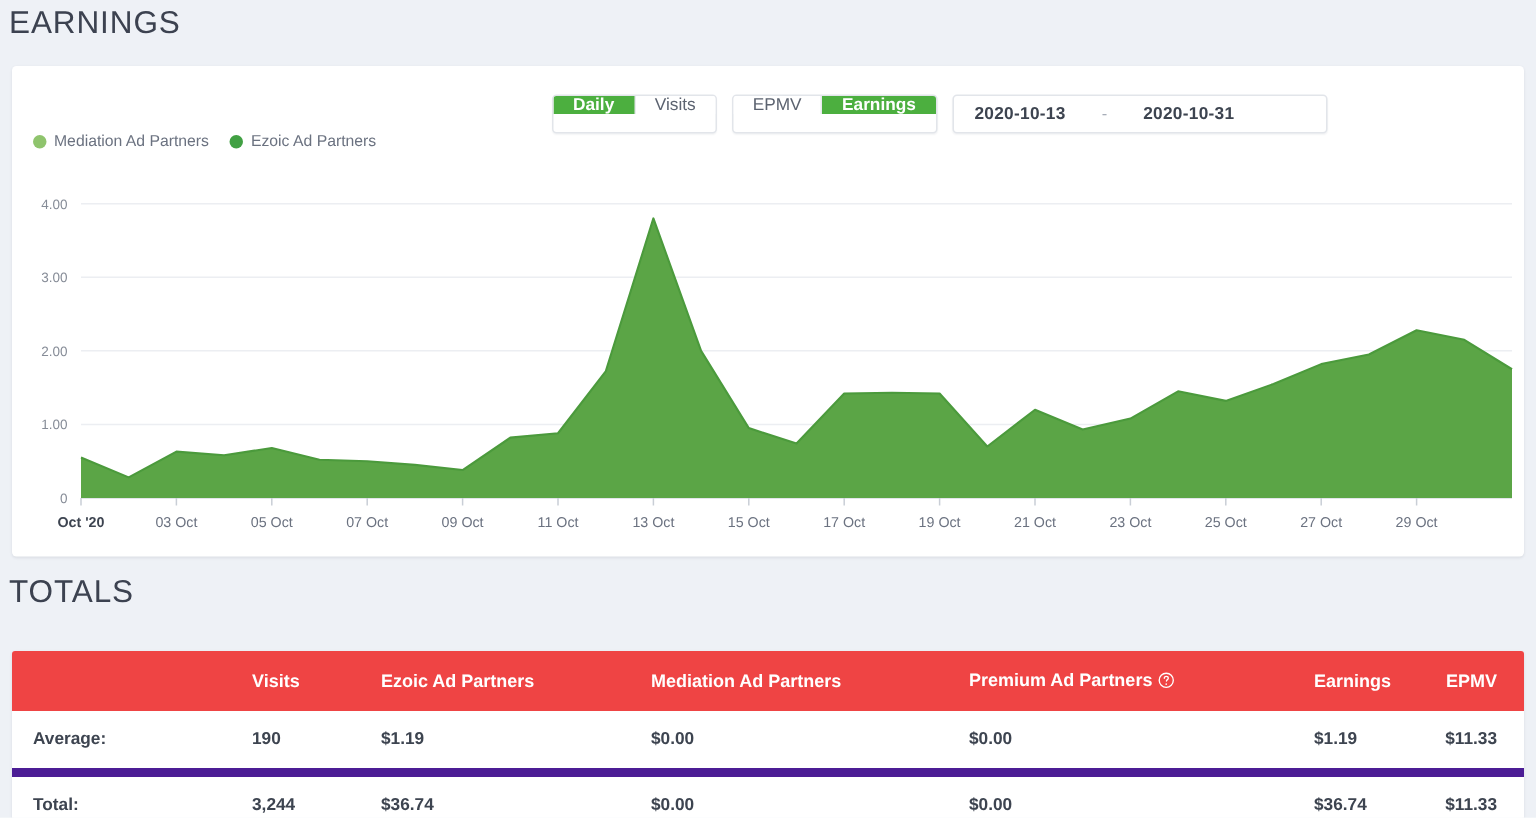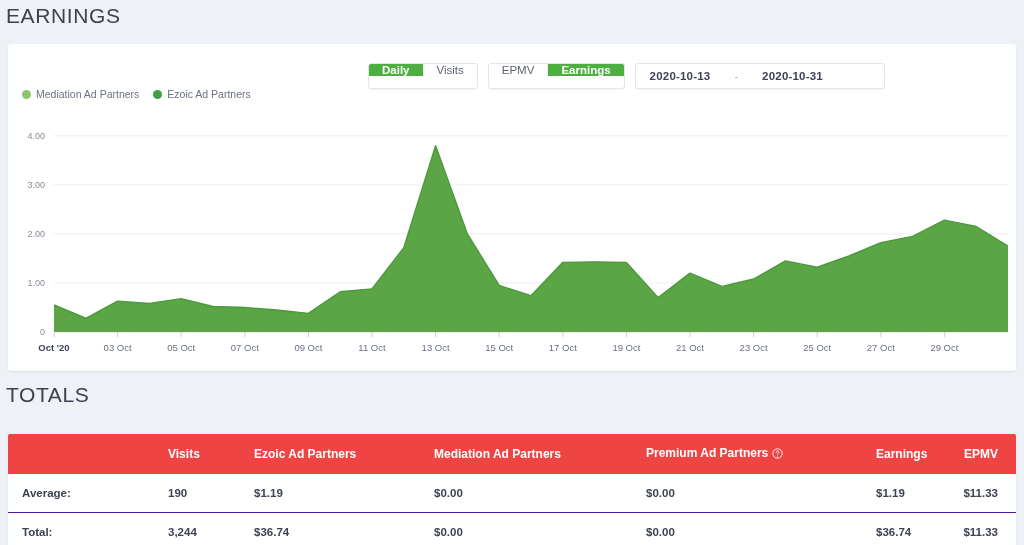--- a/index.html
+++ b/index.html
@@ -135,21 +135,21 @@
     text-align: left;
     padding: 12px 0 12px 0;
     height: 38px;
     white-space: nowrap;
   }
   table.totals tbody td {
     font-size: 11.5px;
     color: #3d4450;
     font-weight: bold;
     padding: 13px 0;
-    border-bottom: 1px solid #4c1d95;
+    border-bottom: 6px solid #4c1d95;
     background: #fff;
     height: 31px;
     white-space: nowrap;
   }
   table.totals tbody tr:last-child td { border-bottom: 1px solid #e6e9ee; }
 
   
   .c-label { width: 160px; padding-left: 14px !important; }
   .c-visits { width: 86px; }
   .c-ezoic { width: 180px; }

